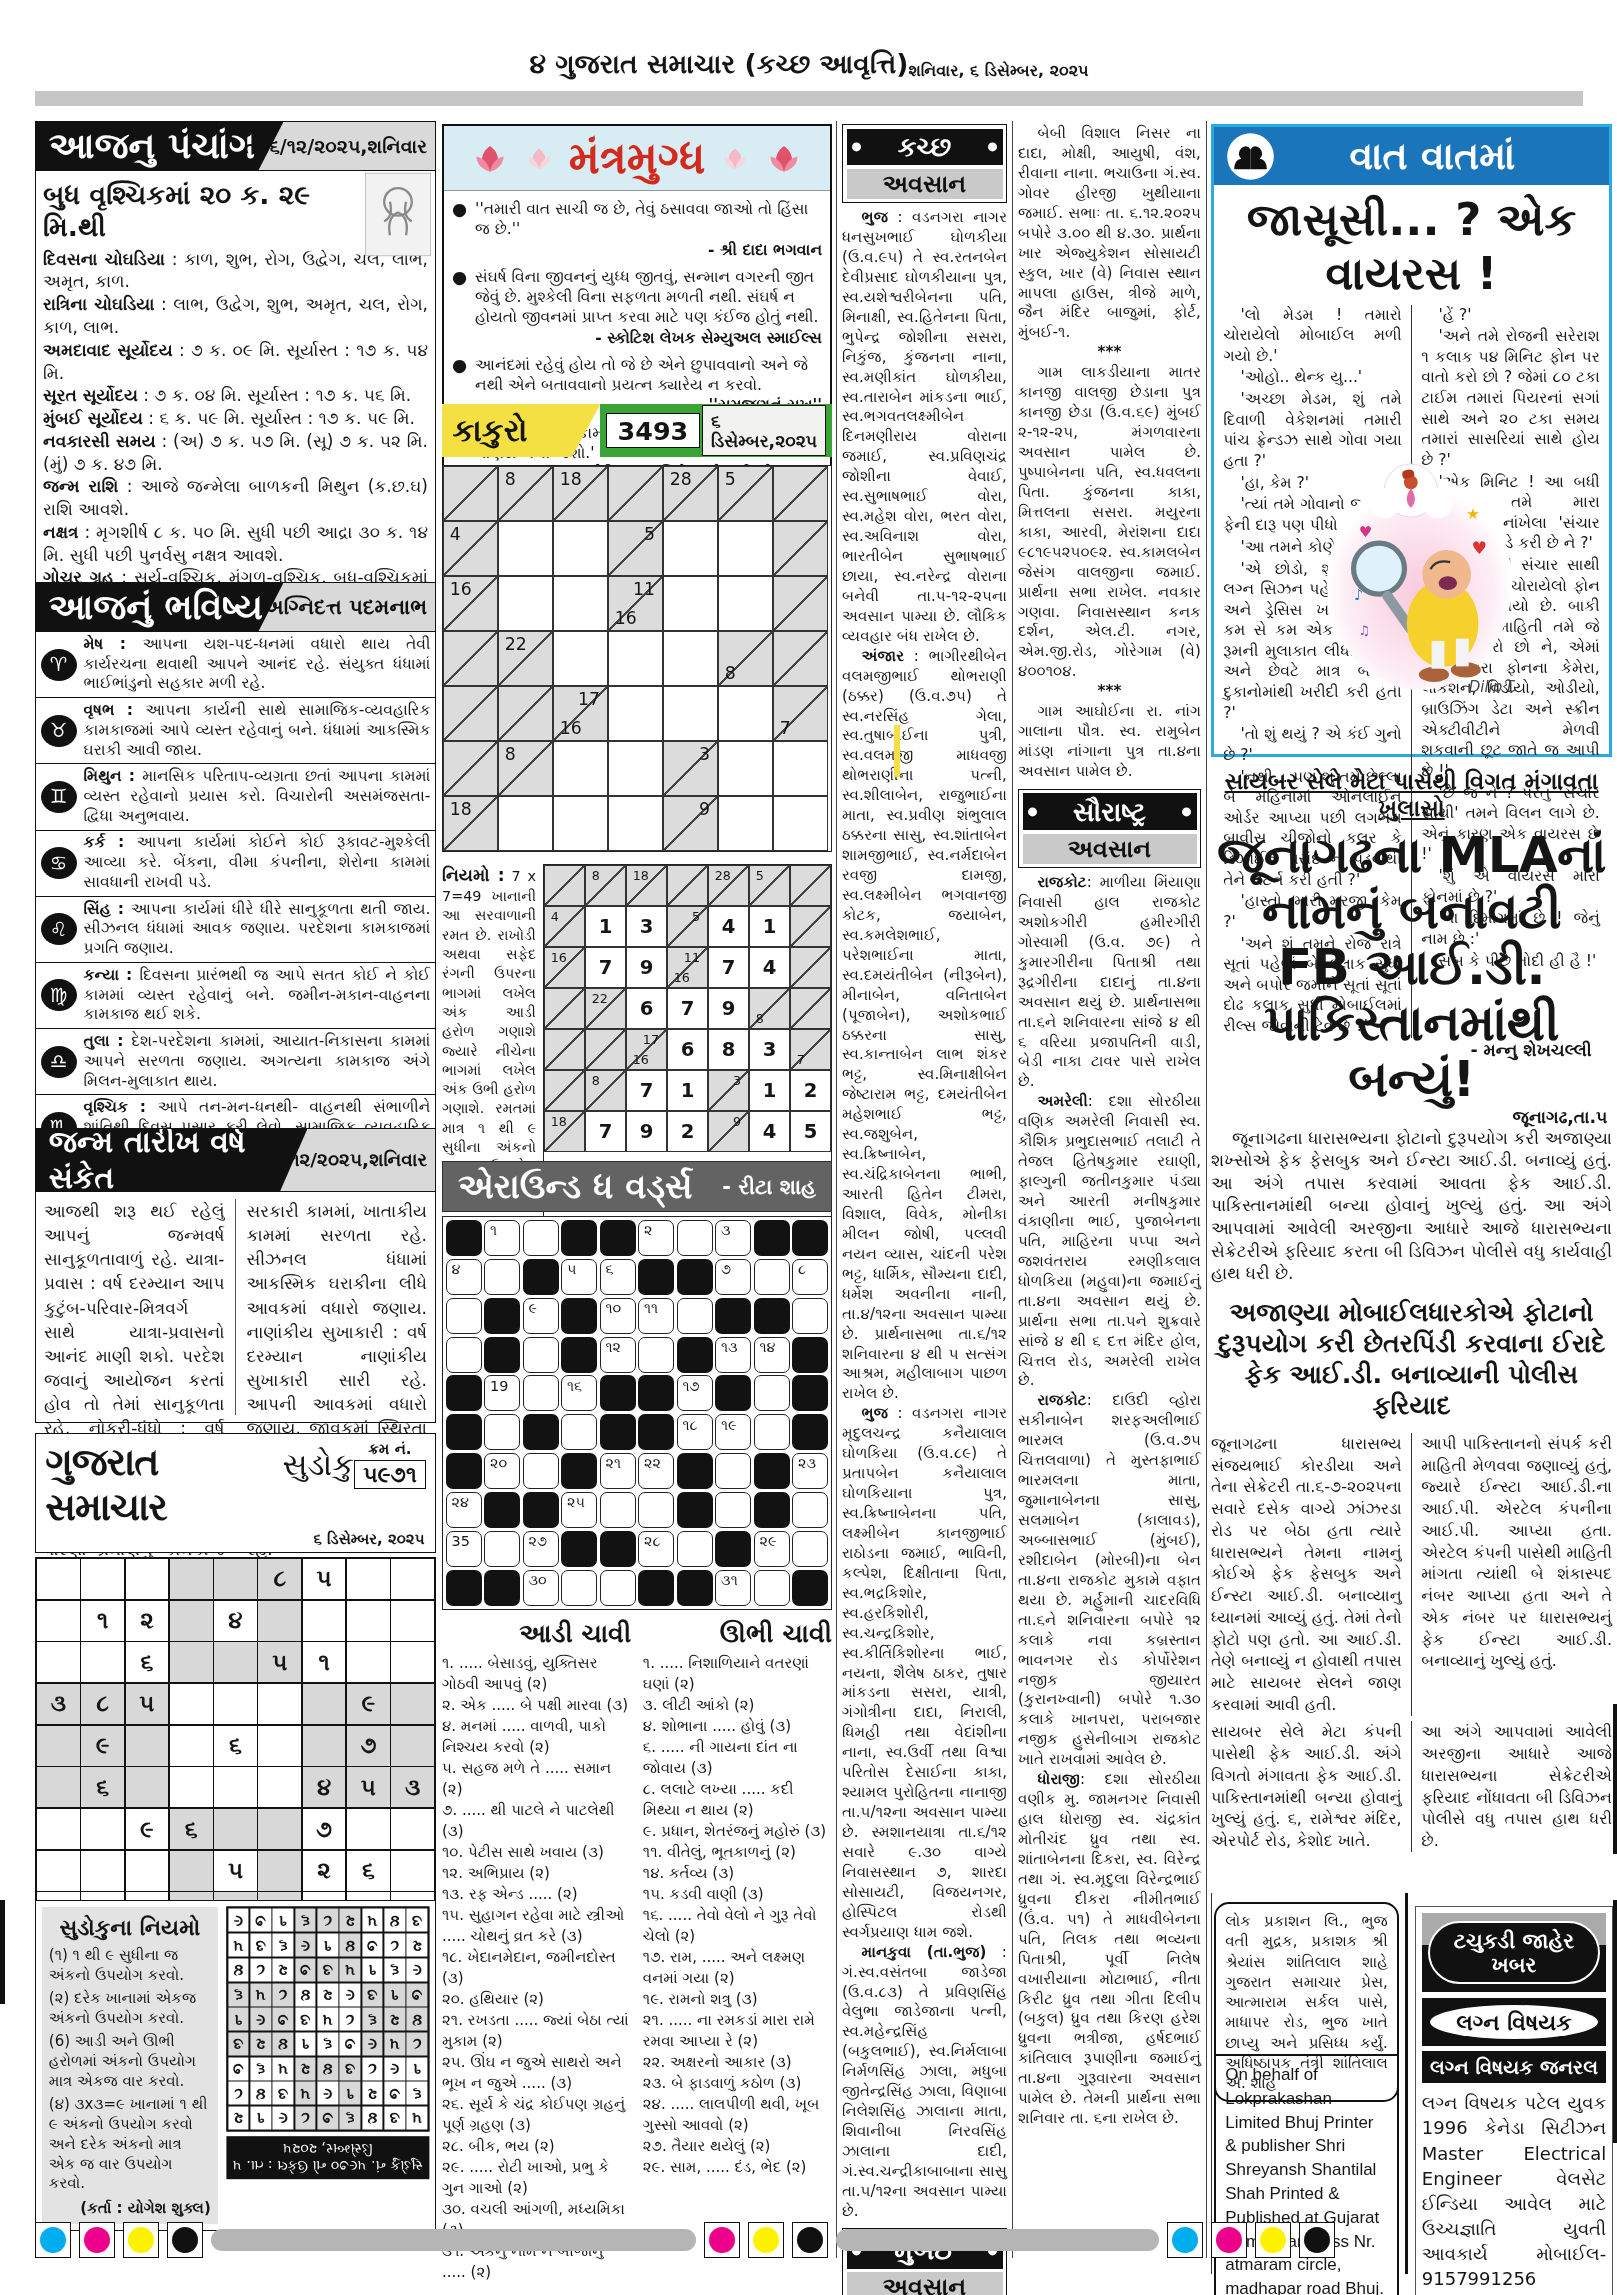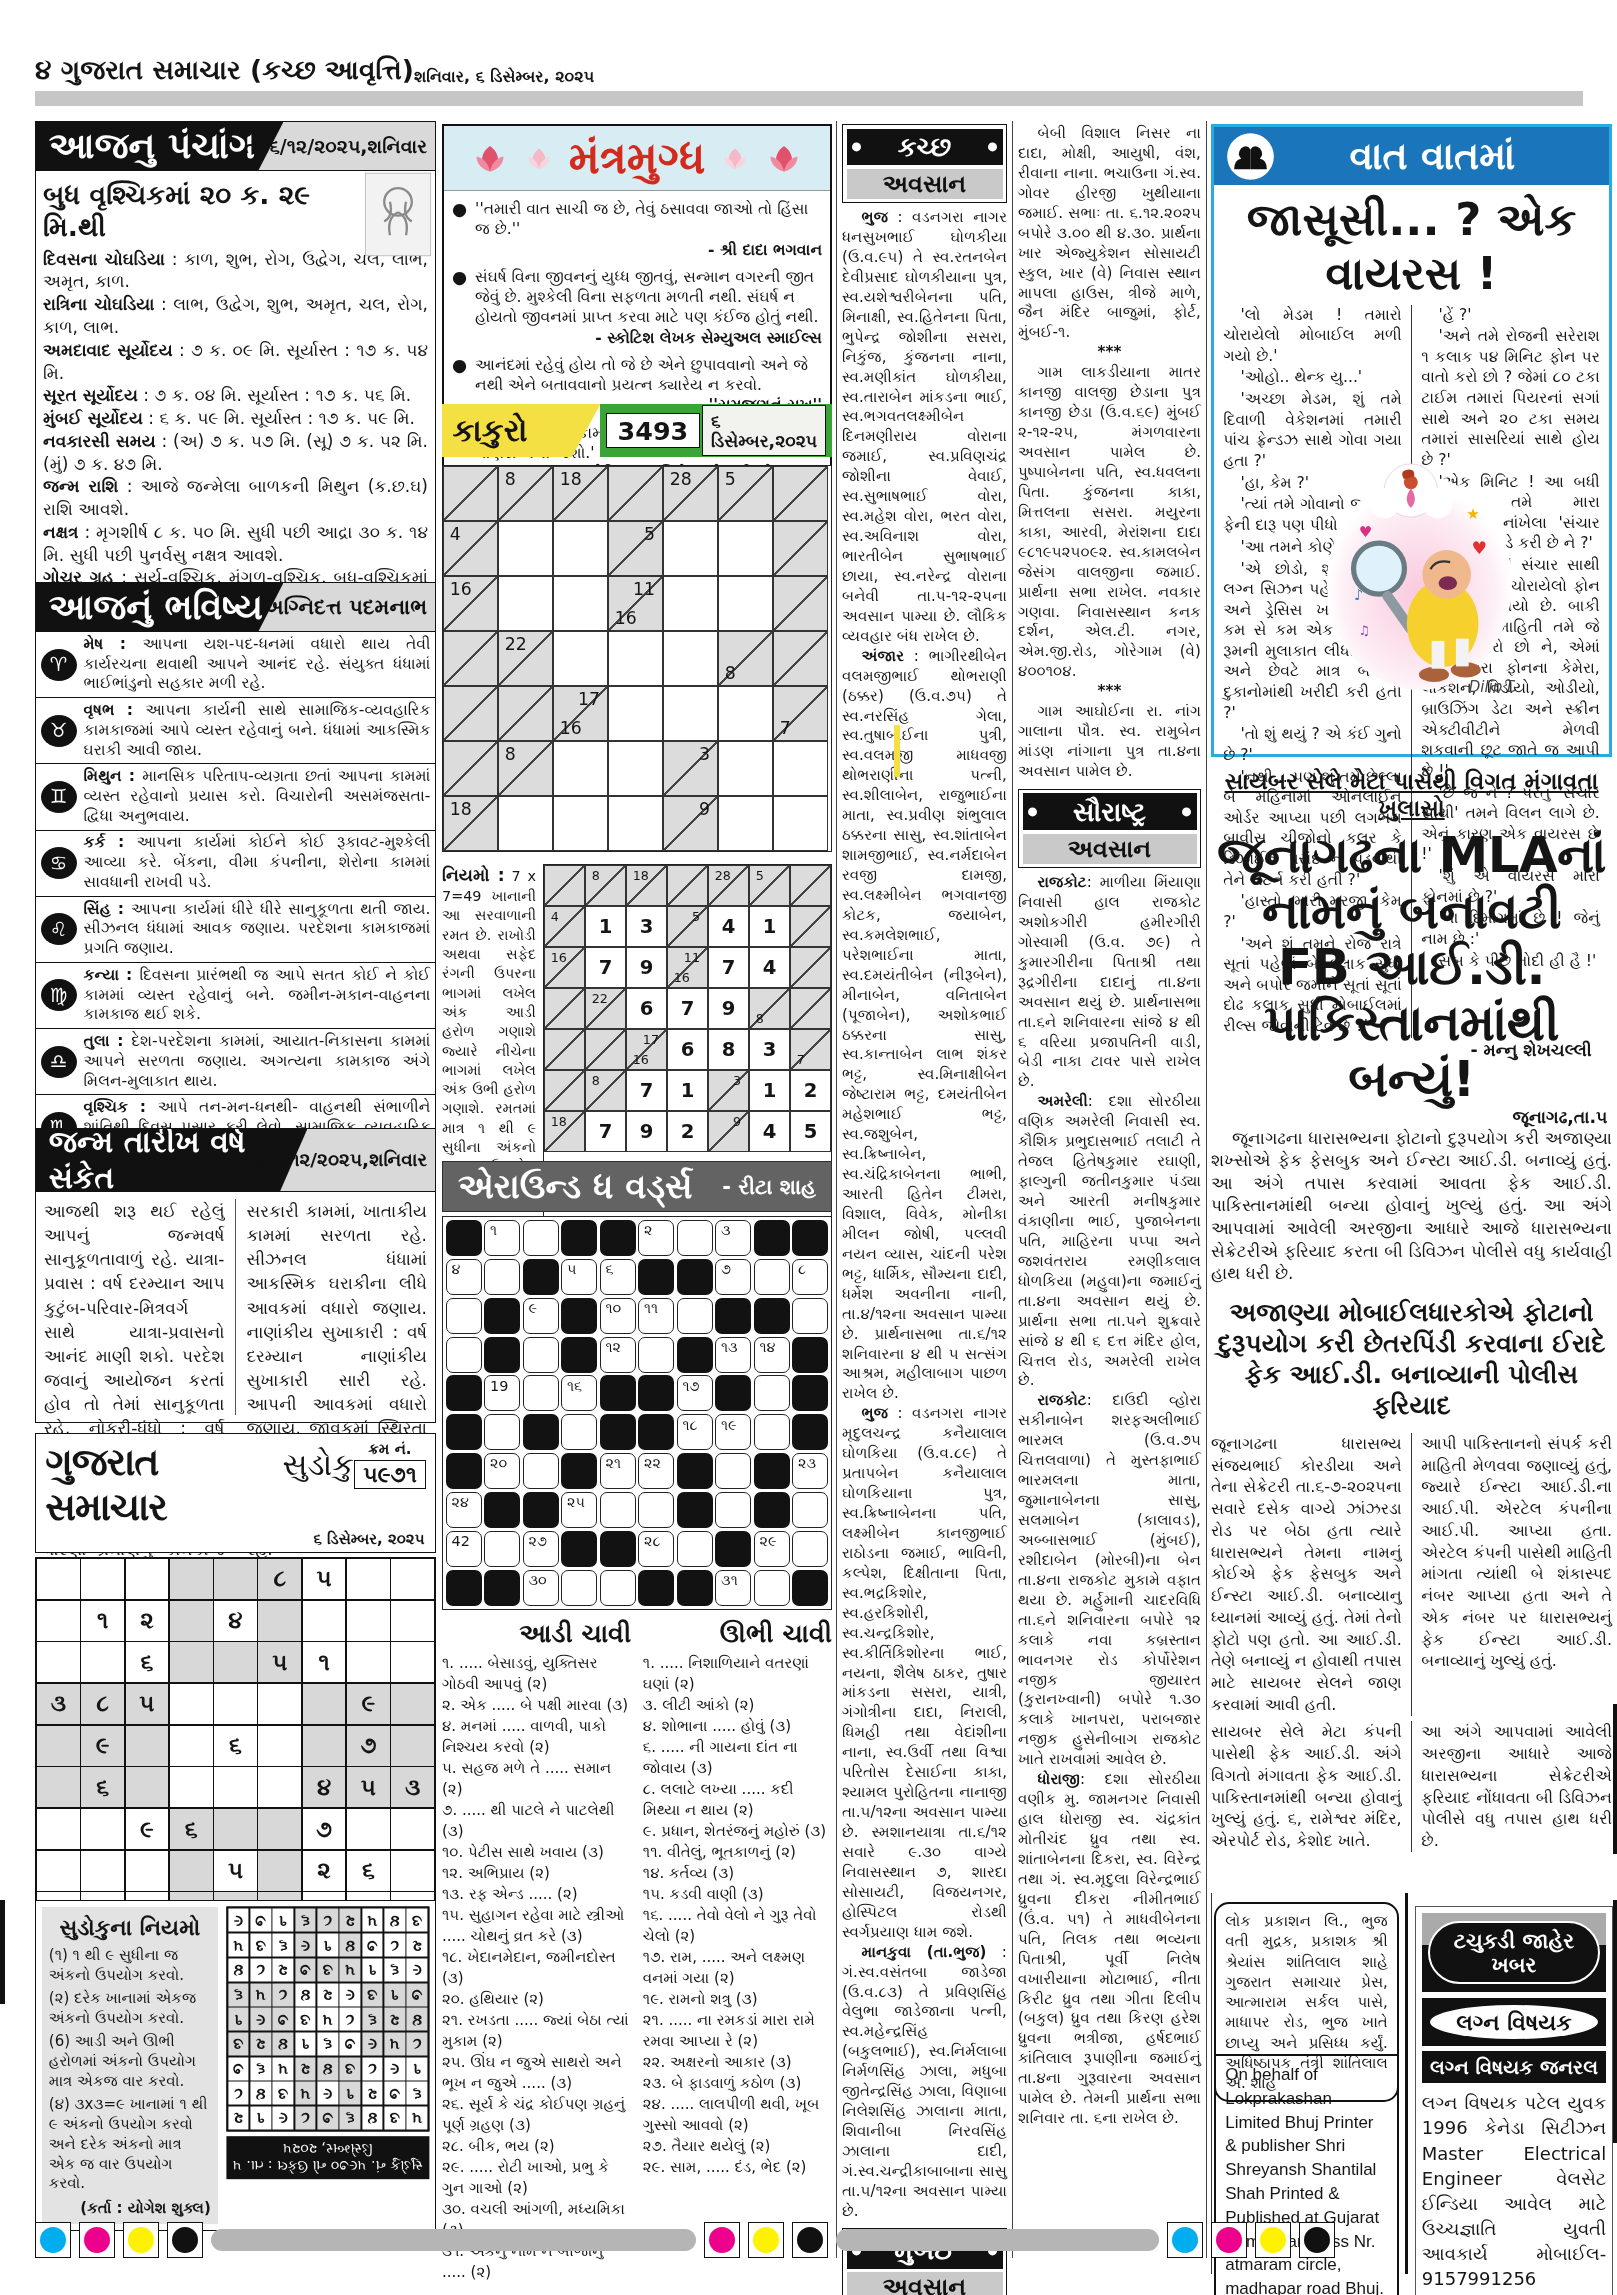--- a/index.html
+++ b/index.html
@@ -1,21 +1,21 @@
 <!DOCTYPE html>
 <html style="font-size:9.2px"><head>
 <meta charset="utf-8">
 <style>
   *{box-sizing:border-box;margin:0;padding:0}
   html,body{background:#fff}
   body{font-family:"DejaVu Sans",sans-serif;color:#151515;width:1617px;height:2295px;position:relative;overflow:hidden}
   .abs{position:absolute}
   .b{font-weight:bold}
   
-  .pg-head{left:35px;top:49px;width:1548px;height:37px;display:flex;justify-content:flex-start;align-items:flex-end}
+  .pg-head{left:35px;top:43px;width:1548px;height:37px;display:flex;justify-content:center;align-items:flex-end}
   .pg-title{font-size:26.6px;font-weight:bold}
   .pg-date{font-size:16px;font-weight:bold}
   .gray-band{left:35px;top:91px;width:1548px;height:15px;background:#c6c6c6}
   .vrule{width:1.2px;background:#444;position:absolute}
   
   .sec-head{position:relative;height:50px;background:#d9d9d9;border:1.2px solid #111;overflow:hidden}
   .sec-head .blk{position:absolute;left:0;top:0;height:100%;width:62%;background:#111;color:#fff;clip-path:polygon(0 0,100% 0,90% 100%,0 100%);display:flex;align-items:center;padding-left:12.7px;font-weight:bold}
   .sec-head .rt{position:absolute;right:8px;top:0;height:100%;display:flex;align-items:center;font-weight:bold;color:#111}
   
   .box{border:1.7px solid #111;background:#fff}
@@ -855,21 +855,21 @@
       <div class="xcell wht">
         <span class="num">૨૫</span>
       </div>
       <div class="xcell wht"></div>
       <div class="xcell wht"></div>
       <div class="xcell blk"></div>
       <div class="xcell wht"></div>
       <div class="xcell blk"></div>
       <div class="xcell wht"></div>
       <div class="xcell wht">
-        <span class="num">42</span>
+        <span class="num">35</span>
       </div>
       <div class="xcell wht"></div>
       <div class="xcell wht">
         <span class="num">૨૭</span>
       </div>
       <div class="xcell blk"></div>
       <div class="xcell blk"></div>
       <div class="xcell wht">
         <span class="num">૨૮</span>
       </div>

